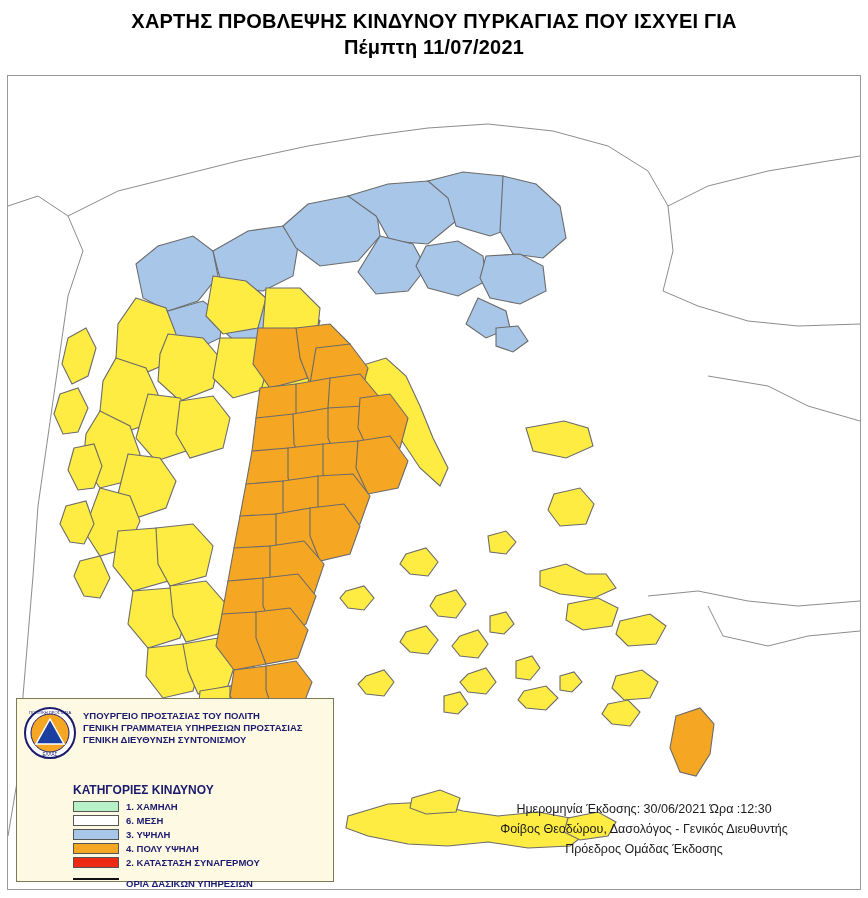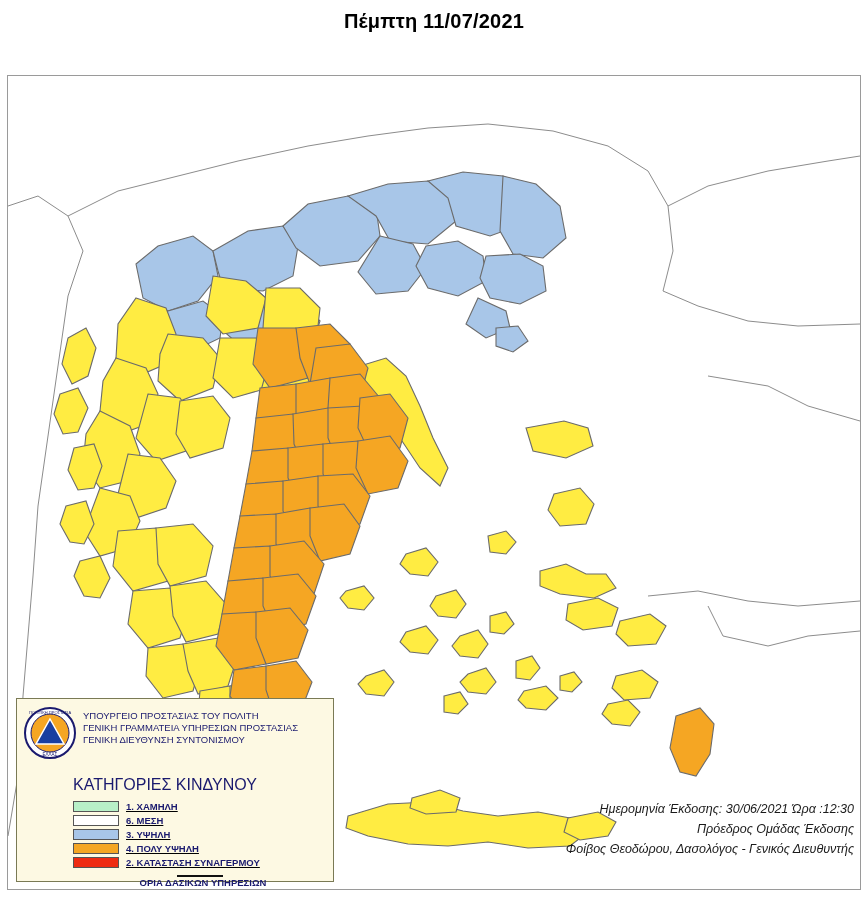--- a/index.html
+++ b/index.html
@@ -70,87 +70,84 @@
     height: 54px;
     flex: 0 0 54px;
     position: relative;
   }
   .org-lines {
     margin-left: 6px;
     padding-top: 4px;
   }
   .org-line {
     font-size: 9.5px;
-    font-weight: normal;
+    font-weight: bold;
     line-height: 12px;
     color: #1a1a6e;
     white-space: nowrap;
   }
   .legend-title {
-    font-size: 16px;
-    font-weight: normal;
+    font-size: 12px;
+    font-weight: bold;
     color: #1a1a6e;
-    margin: 16px 0 4px 56px;
+    margin: 23px 0 4px 56px;
   }
   .legend-items {
     margin: 0 0 0 56px;
   }
   .legend-row {
     display: flex;
-    align-items: flex-end;
+    align-items: flex-start;
     height: 14px;
-    text-decoration: underline;
   }
   .swatch {
     width: 46px;
     height: 11px;
     border: 1px solid #555;
     box-sizing: border-box;
     margin-right: 7px;
   }
   .legend-label {
     font-size: 9.5px;
     color: #1a1a6e;
     font-weight: bold;
     white-space: nowrap;
   }
   .legend-border-row {
     display: flex;
-    align-items: center;
     margin: 7px 0 0 56px;
-    flex-direction: column;
   }
   .border-line {
     width: 46px;
     height: 0;
     border-top: 2px solid #111;
     margin-right: 7px;
   }
   
   .credits {
     position: absolute;
-    right: 6px;
+    right: 16px;
     bottom: 30px;
-    text-align: right;
+    text-align: center;
     width: 400px;
-    font-style: italic;
   }
   .credit-line {
     font-size: 12.5px;
     color: #1a1a1a;
     line-height: 20px;
     white-space: nowrap;
   }
 </style>
 </head>
 <body>
 
 <div class="page">
 
   <div class="title-block">
+    <div class="title-line">ΧΑΡΤΗΣ ΠΡΟΒΛΕΨΗΣ ΚΙΝΔΥΝΟΥ ΠΥΡΚΑΓΙΑΣ ΠΟΥ ΙΣΧΥΕΙ ΓΙΑ</div>
     <div class="title-line">Πέμπτη 11/07/2021</div>
   </div>
 
   <div class="map-frame">
     <svg class="map-svg" width="852" height="813" viewBox="0 0 852 813">
       <rect x="0" y="0" width="852" height="813" fill="#ffffff"></rect>
 
       <g stroke="#8c8c8c" stroke-width="1" fill="none">
         <path d="M0 130 L30 120 L60 140 L75 175 L60 220 L50 290 L40 360 L30 430 L25 500 L20 560 L15 620 L10 700 L0 760"></path>
         <path d="M60 140 L110 115 L170 100 L230 85 L300 70 L360 60 L420 52 L480 48 L545 55 L600 70 L640 95 L660 130 L665 175 L655 215"></path>
@@ -317,17 +314,17 @@
       </div>
 
       <div class="legend-border-row">
         <span class="border-line"></span>
         <span class="legend-label">ΟΡΙΑ ΔΑΣΙΚΩΝ ΥΠΗΡΕΣΙΩΝ</span>
       </div>
     </div>
 
     <div class="credits">
       <div class="credit-line">Ημερομηνία Έκδοσης: 30/06/2021  Ώρα :12:30</div>
+      <div class="credit-line">Φοίβος Θεοδώρου, Δασολόγος - Γενικός Διευθυντής</div>
       <div class="credit-line">Πρόεδρος Ομάδας Έκδοσης</div>
-      <div class="credit-line">Φοίβος Θεοδώρου, Δασολόγος - Γενικός Διευθυντής</div>
     </div>
   </div>
 </div>
 
 </body></html>

